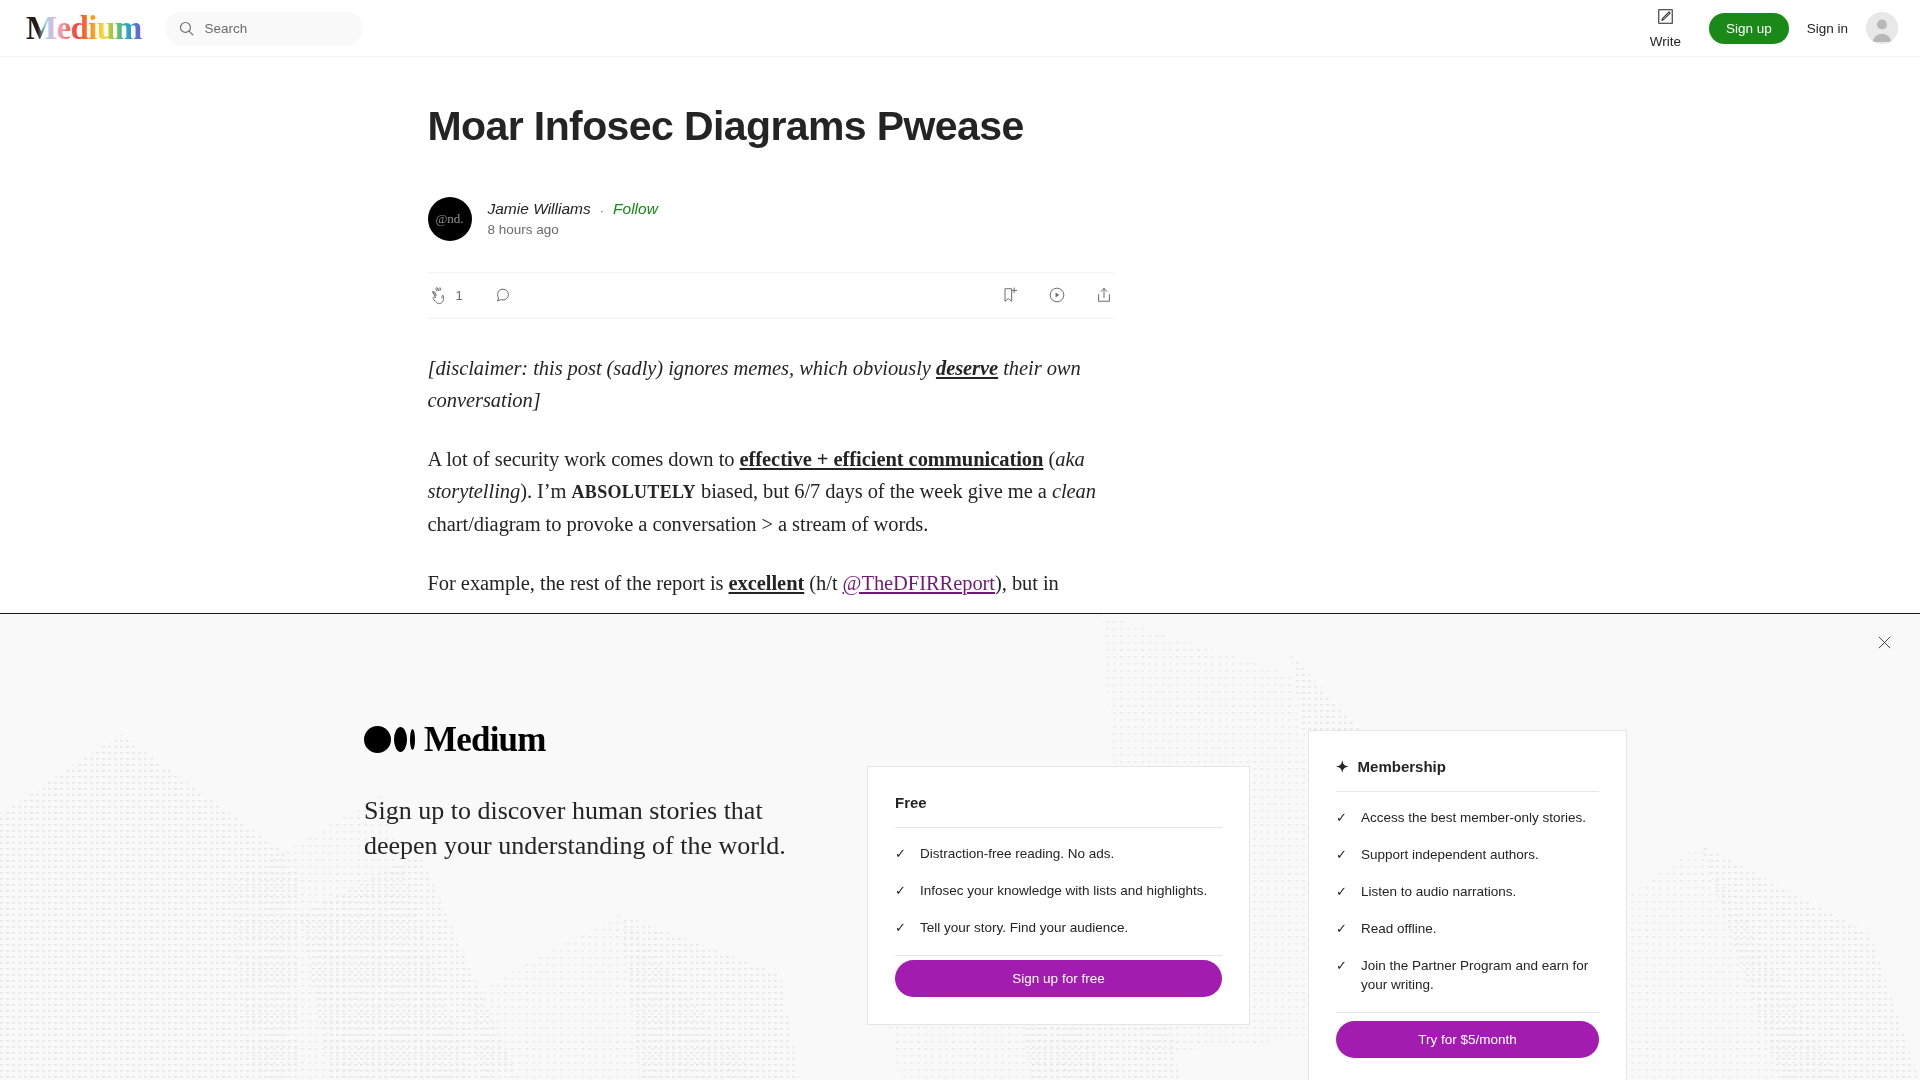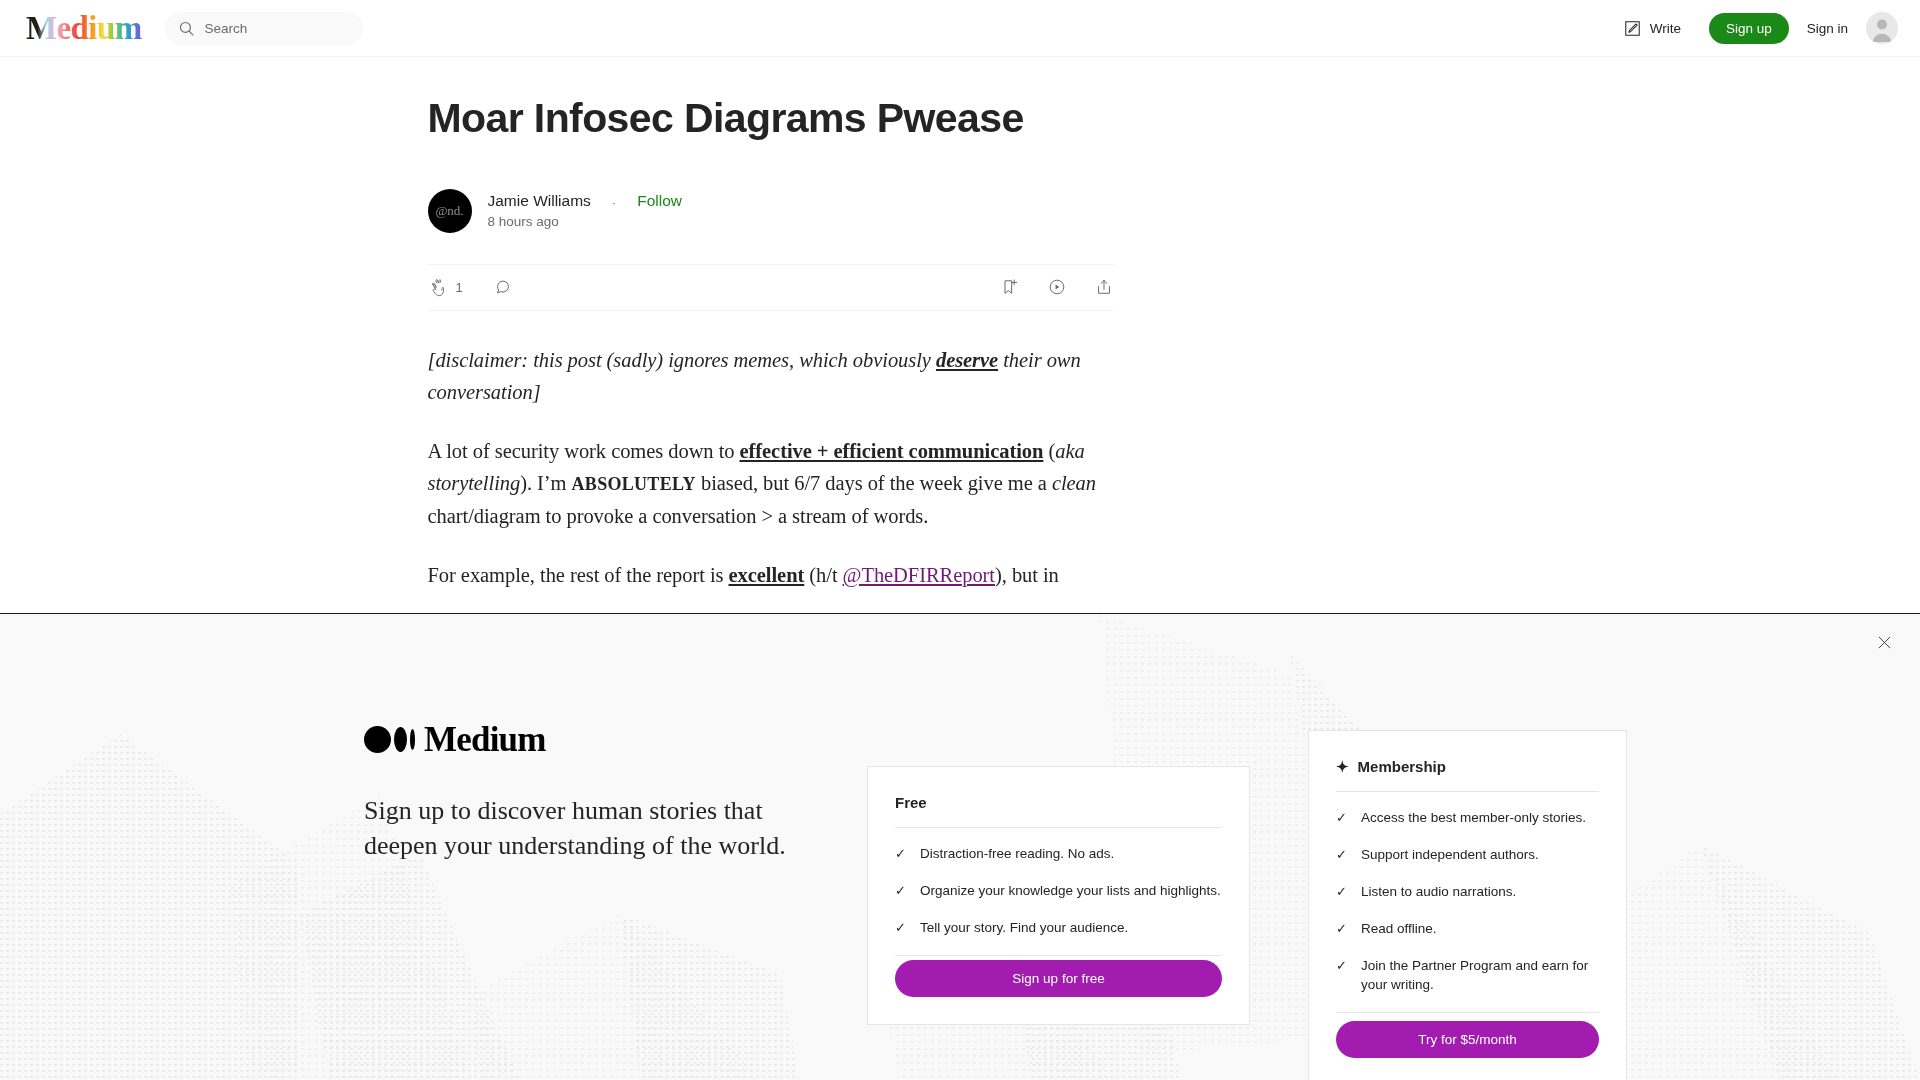--- a/index.html
+++ b/index.html
@@ -52,20 +52,21 @@
   .header-right {
     margin-left: auto; margin-right: 22px;
     display: flex; align-items: center; gap: 0;
   }
   .write-btn {
     display: flex; align-items: center; gap: 8px;
     background: none; border: none; cursor: pointer;
     font-size: 13.5px; color: #242424;
     font-family: "Liberation Sans", sans-serif;
     padding: 6px 10px;
+    flex-direction: column;
   }
   .signup-btn {
     background: #1a8917; color: #fff; border: none;
     border-radius: 99px; padding: 8px 17px;
     font-size: 13.5px; cursor: pointer; margin-left: 18px;
     font-family: "Liberation Sans", sans-serif;
     text-align: center;
   }
   .signin-btn {
     background: none; border: none; cursor: pointer;
@@ -73,37 +74,37 @@
     font-family: "Liberation Sans", sans-serif;
   }
   .avatar-hdr {
     width: 32px; height: 32px; border-radius: 50%;
     background: #e8e8e8; margin-left: 18px;
     display: flex; align-items: flex-end; justify-content: center;
     overflow: hidden;
   }
 
   
-  .article { position: absolute; top: 49px; left: 0; width: 1541px; }
+  .article { position: absolute; top: 57px; left: 0; width: 1541px; }
   .article-inner { width: 686px; margin: 0 auto; padding-top: 46px; }
   .title {
     font-family: "Liberation Sans", sans-serif;
     font-size: 41px; font-weight: 700; color: #242424;
     letter-spacing: -0.6px; line-height: 1.16;
   }
   .byline { display: flex; align-items: center; margin-top: 46px; }
   .avatar-author {
     width: 44px; height: 44px; border-radius: 50%;
     background: #000; color: #8e8e8e;
     display: flex; align-items: center; justify-content: center;
     font-family: "Liberation Serif", serif;
     font-size: 13px; flex: 0 0 auto;
   }
   .byline-txt { margin-left: 16px; }
-  .byline-row1 { display: flex; align-items: flex-end; gap: 21px; font-size: 15.5px; }
+  .byline-row1 { display: flex; align-items: flex-end; gap: 9px; font-size: 15.5px; font-style: italic; }
   .author-name { color: #242424; }
   .dot-sep { color: #6b6b6b; font-size: 13px; }
   .follow-link { color: #1a8917; cursor: pointer; }
   .byline-row2 { margin-top: 4px; font-size: 13.5px; color: #6b6b6b; }
 
   .toolbar {
     margin-top: 31px;
     border-top: 1px solid #f2f2f2; border-bottom: 1px solid #f2f2f2;
     height: 47px; display: flex; align-items: center;
   }
@@ -351,21 +352,21 @@
           <span>Free</span>
         </div>
         <div class="card-divider"></div>
         <ul class="card-list">
             <li>
               <span class="chk">✓</span>
               <span>Distraction-free reading. No ads.</span>
             </li>
             <li>
               <span class="chk">✓</span>
-              <span>Organize your knowledge your lists and highlights.</span>
+              <span>Infosec your knowledge with lists and highlights.</span>
             </li>
             <li>
               <span class="chk">✓</span>
               <span>Tell your story. Find your audience.</span>
             </li>
           </ul>
         <div class="card-divider"></div>
         <button class="card-btn">Sign up for free</button>
       </div>
 

